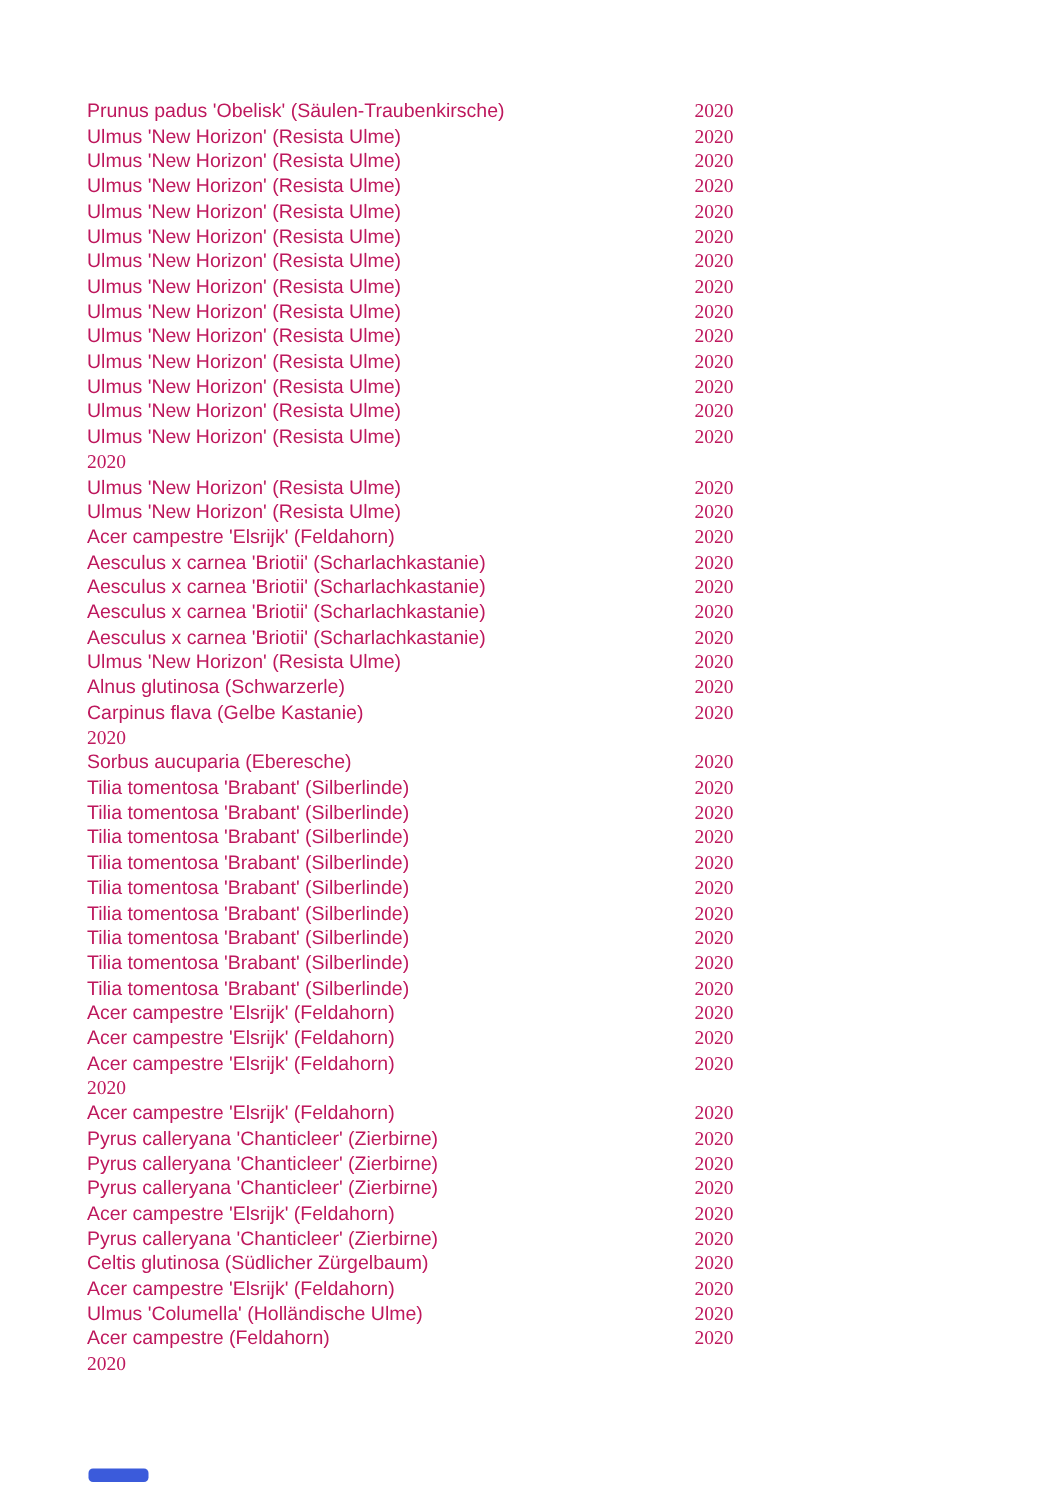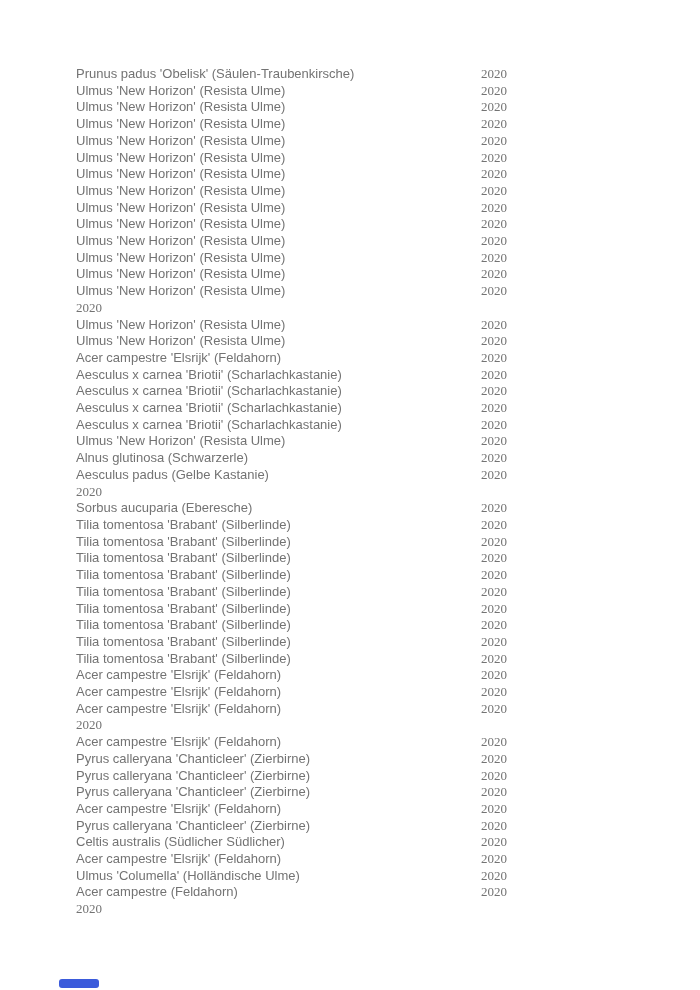--- a/index.html
+++ b/index.html
@@ -19,23 +19,22 @@
     position: absolute;
     left: 58px;
     top: 66px;
   }
   .tree-row {
     display: flex;
     align-items: flex-end;
     height: 16.71px;
     font-size: 13px;
     line-height: 16.71px;
-    color: #737373;
+    color: #be185d;
     white-space: nowrap;
-    margin-left: 18px;
   }
   .tree-row .species {
     width: 405px;
     overflow: hidden;
   }
   .tree-row .year {
     width: 60px;
     font-family: Liberation Serif, serif;
   }
   .partial-blue-button {
@@ -141,21 +140,21 @@
       </div>
       <div class="tree-row">
         <span class="species">Ulmus 'New Horizon' (Resista Ulme)</span>
         <span class="year">2020</span>
       </div>
       <div class="tree-row">
         <span class="species">Alnus glutinosa (Schwarzerle)</span>
         <span class="year">2020</span>
       </div>
       <div class="tree-row">
-        <span class="species">Aesculus padus (Gelbe Kastanie)</span>
+        <span class="species">Carpinus flava (Gelbe Kastanie)</span>
         <span class="year">2020</span>
       </div>
       <div class="tree-row">
         <span class="year">2020</span>
       </div>
       <div class="tree-row">
         <span class="species">Sorbus aucuparia (Eberesche)</span>
         <span class="year">2020</span>
       </div>
       <div class="tree-row">
@@ -227,21 +226,21 @@
       </div>
       <div class="tree-row">
         <span class="species">Acer campestre 'Elsrijk' (Feldahorn)</span>
         <span class="year">2020</span>
       </div>
       <div class="tree-row">
         <span class="species">Pyrus calleryana 'Chanticleer' (Zierbirne)</span>
         <span class="year">2020</span>
       </div>
       <div class="tree-row">
-        <span class="species">Celtis australis (Südlicher Südlicher)</span>
+        <span class="species">Celtis glutinosa (Südlicher Zürgelbaum)</span>
         <span class="year">2020</span>
       </div>
       <div class="tree-row">
         <span class="species">Acer campestre 'Elsrijk' (Feldahorn)</span>
         <span class="year">2020</span>
       </div>
       <div class="tree-row">
         <span class="species">Ulmus 'Columella' (Holländische Ulme)</span>
         <span class="year">2020</span>
       </div>

